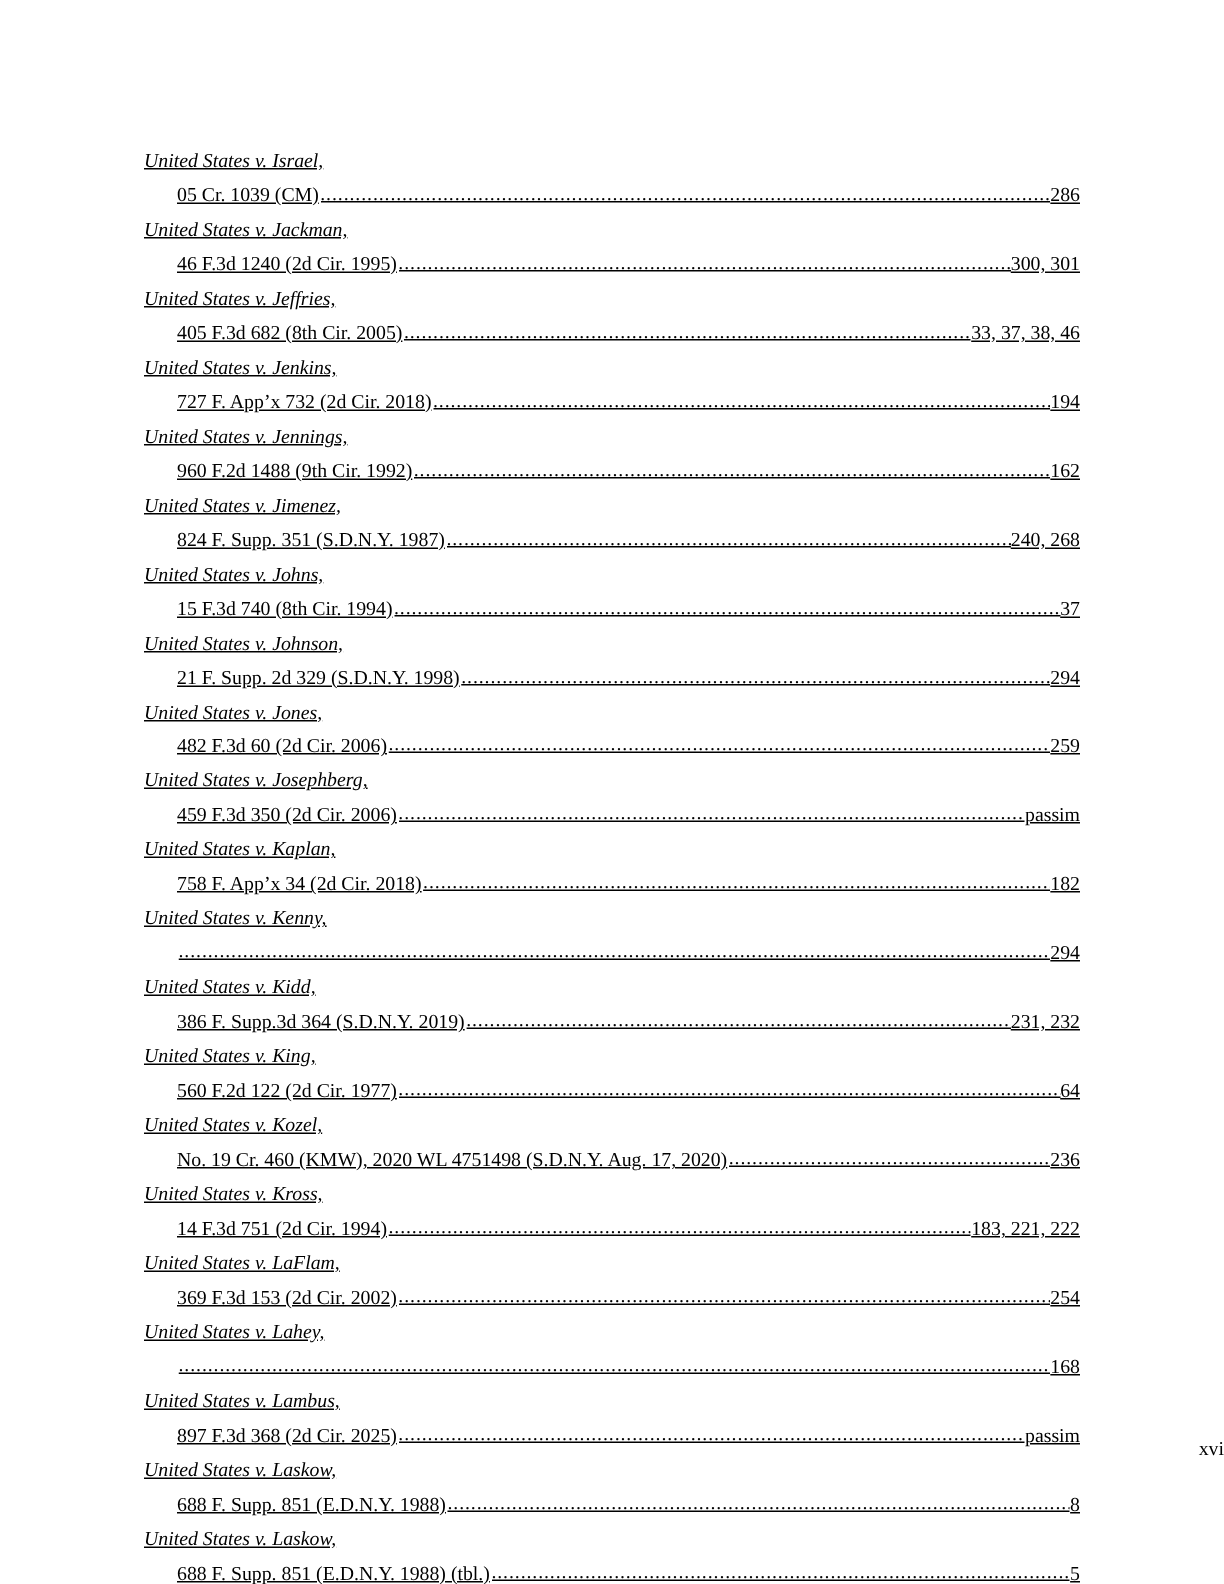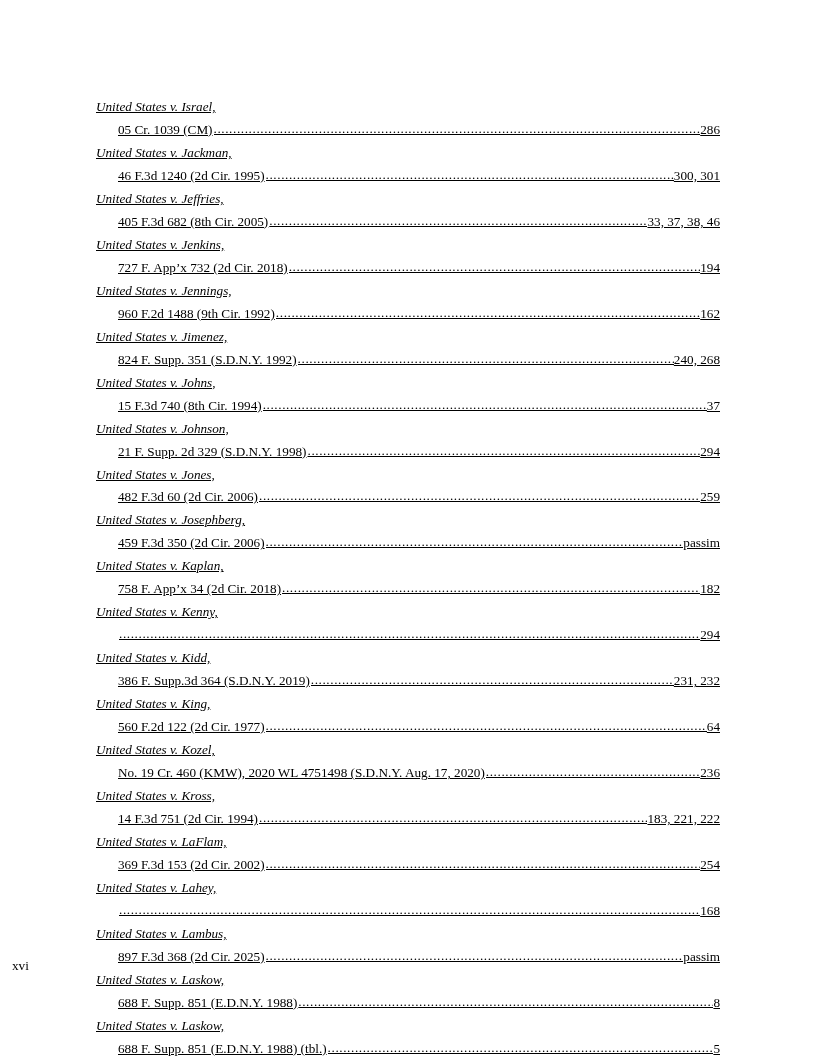--- a/index.html
+++ b/index.html
@@ -58,24 +58,24 @@
     letter-spacing: 0.6px;
     position: relative;
     top: -1px;
   }
   .pages {
     flex: 0 0 auto;
     text-align: right;
   }
   .footer {
     position: absolute;
-    left: 12px;
+    left: 0;
     right: 0;
     bottom: 82px;
-    text-align: left;
+    text-align: right;
     font-size: 13.2px;
   }
 </style>
 </head>
 <body>
 
 <div class="page">
   <ul class="toc-list" id="toc-list">
       <li class="entry">
         <div class="case-name">United States v. Israel,</div>
@@ -113,21 +113,21 @@
         <div class="case-name">United States v. Jennings,</div>
         <div class="cite-row">
           <span class="cite-text">960 F.2d 1488 (9th Cir. 1992)</span>
           <span class="dots">...............................................................................................................................................................</span>
           <span class="pages">162</span>
         </div>
       </li>
       <li class="entry">
         <div class="case-name">United States v. Jimenez,</div>
         <div class="cite-row">
-          <span class="cite-text">824 F. Supp. 351 (S.D.N.Y. 1992)</span>
+          <span class="cite-text">824 F. Supp. 351 (S.D.N.Y. 1987)</span>
           <span class="dots">...............................................................................................................................................................</span>
           <span class="pages">240, 268</span>
         </div>
       </li>
       <li class="entry">
         <div class="case-name">United States v. Johns,</div>
         <div class="cite-row">
           <span class="cite-text">15 F.3d 740 (8th Cir. 1994)</span>
           <span class="dots">...............................................................................................................................................................</span>
           <span class="pages">37</span>

